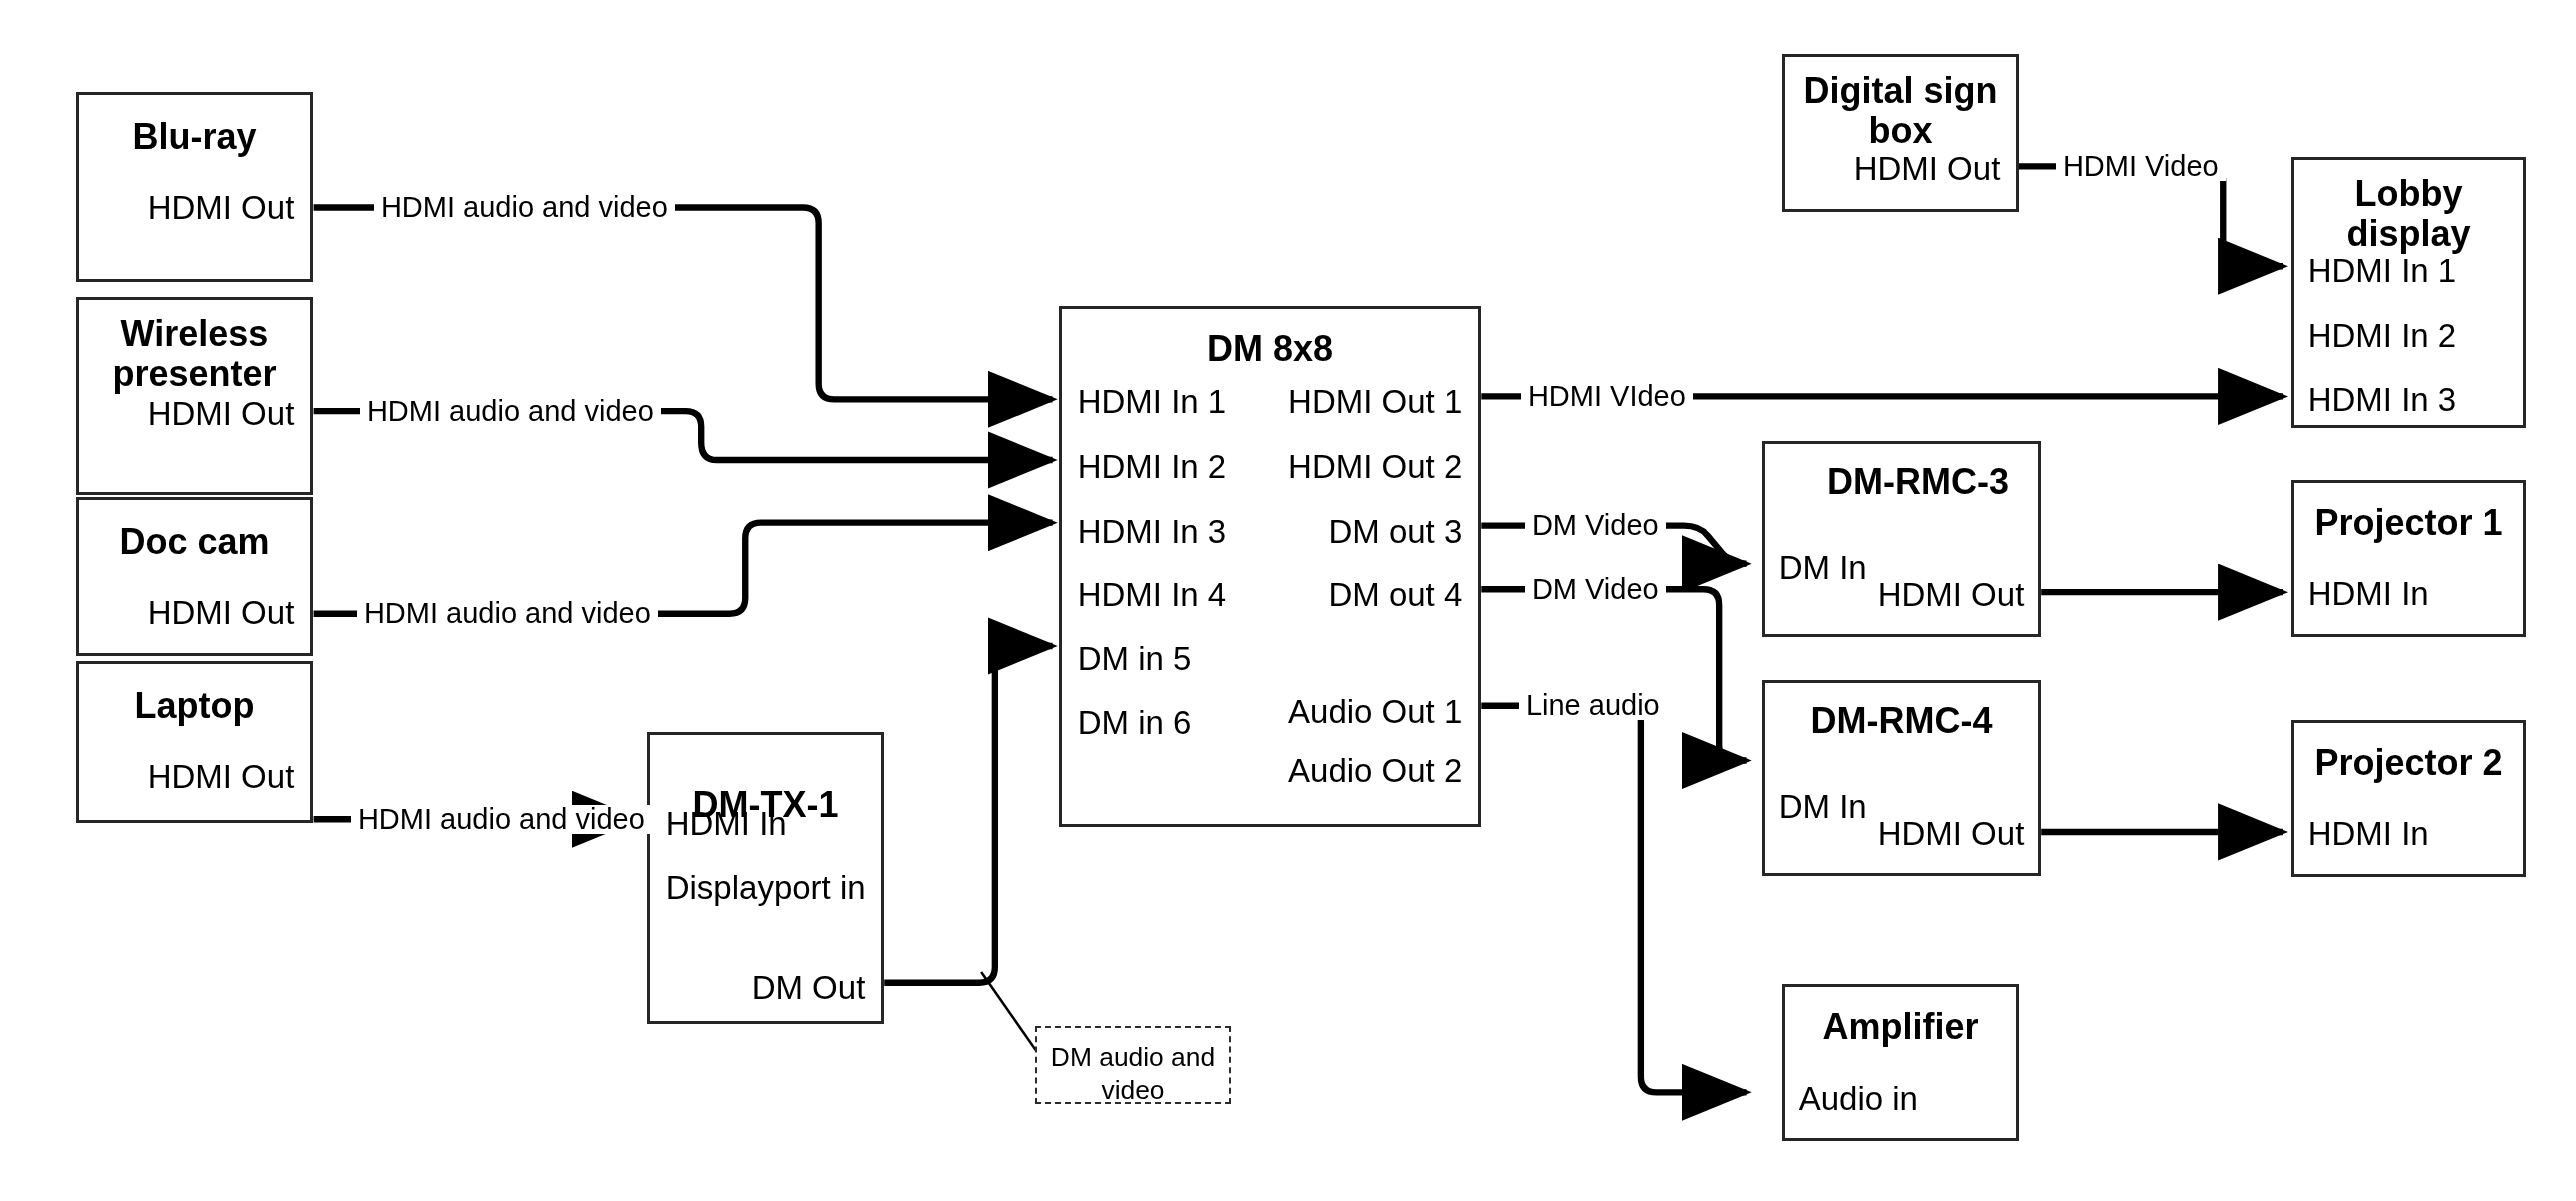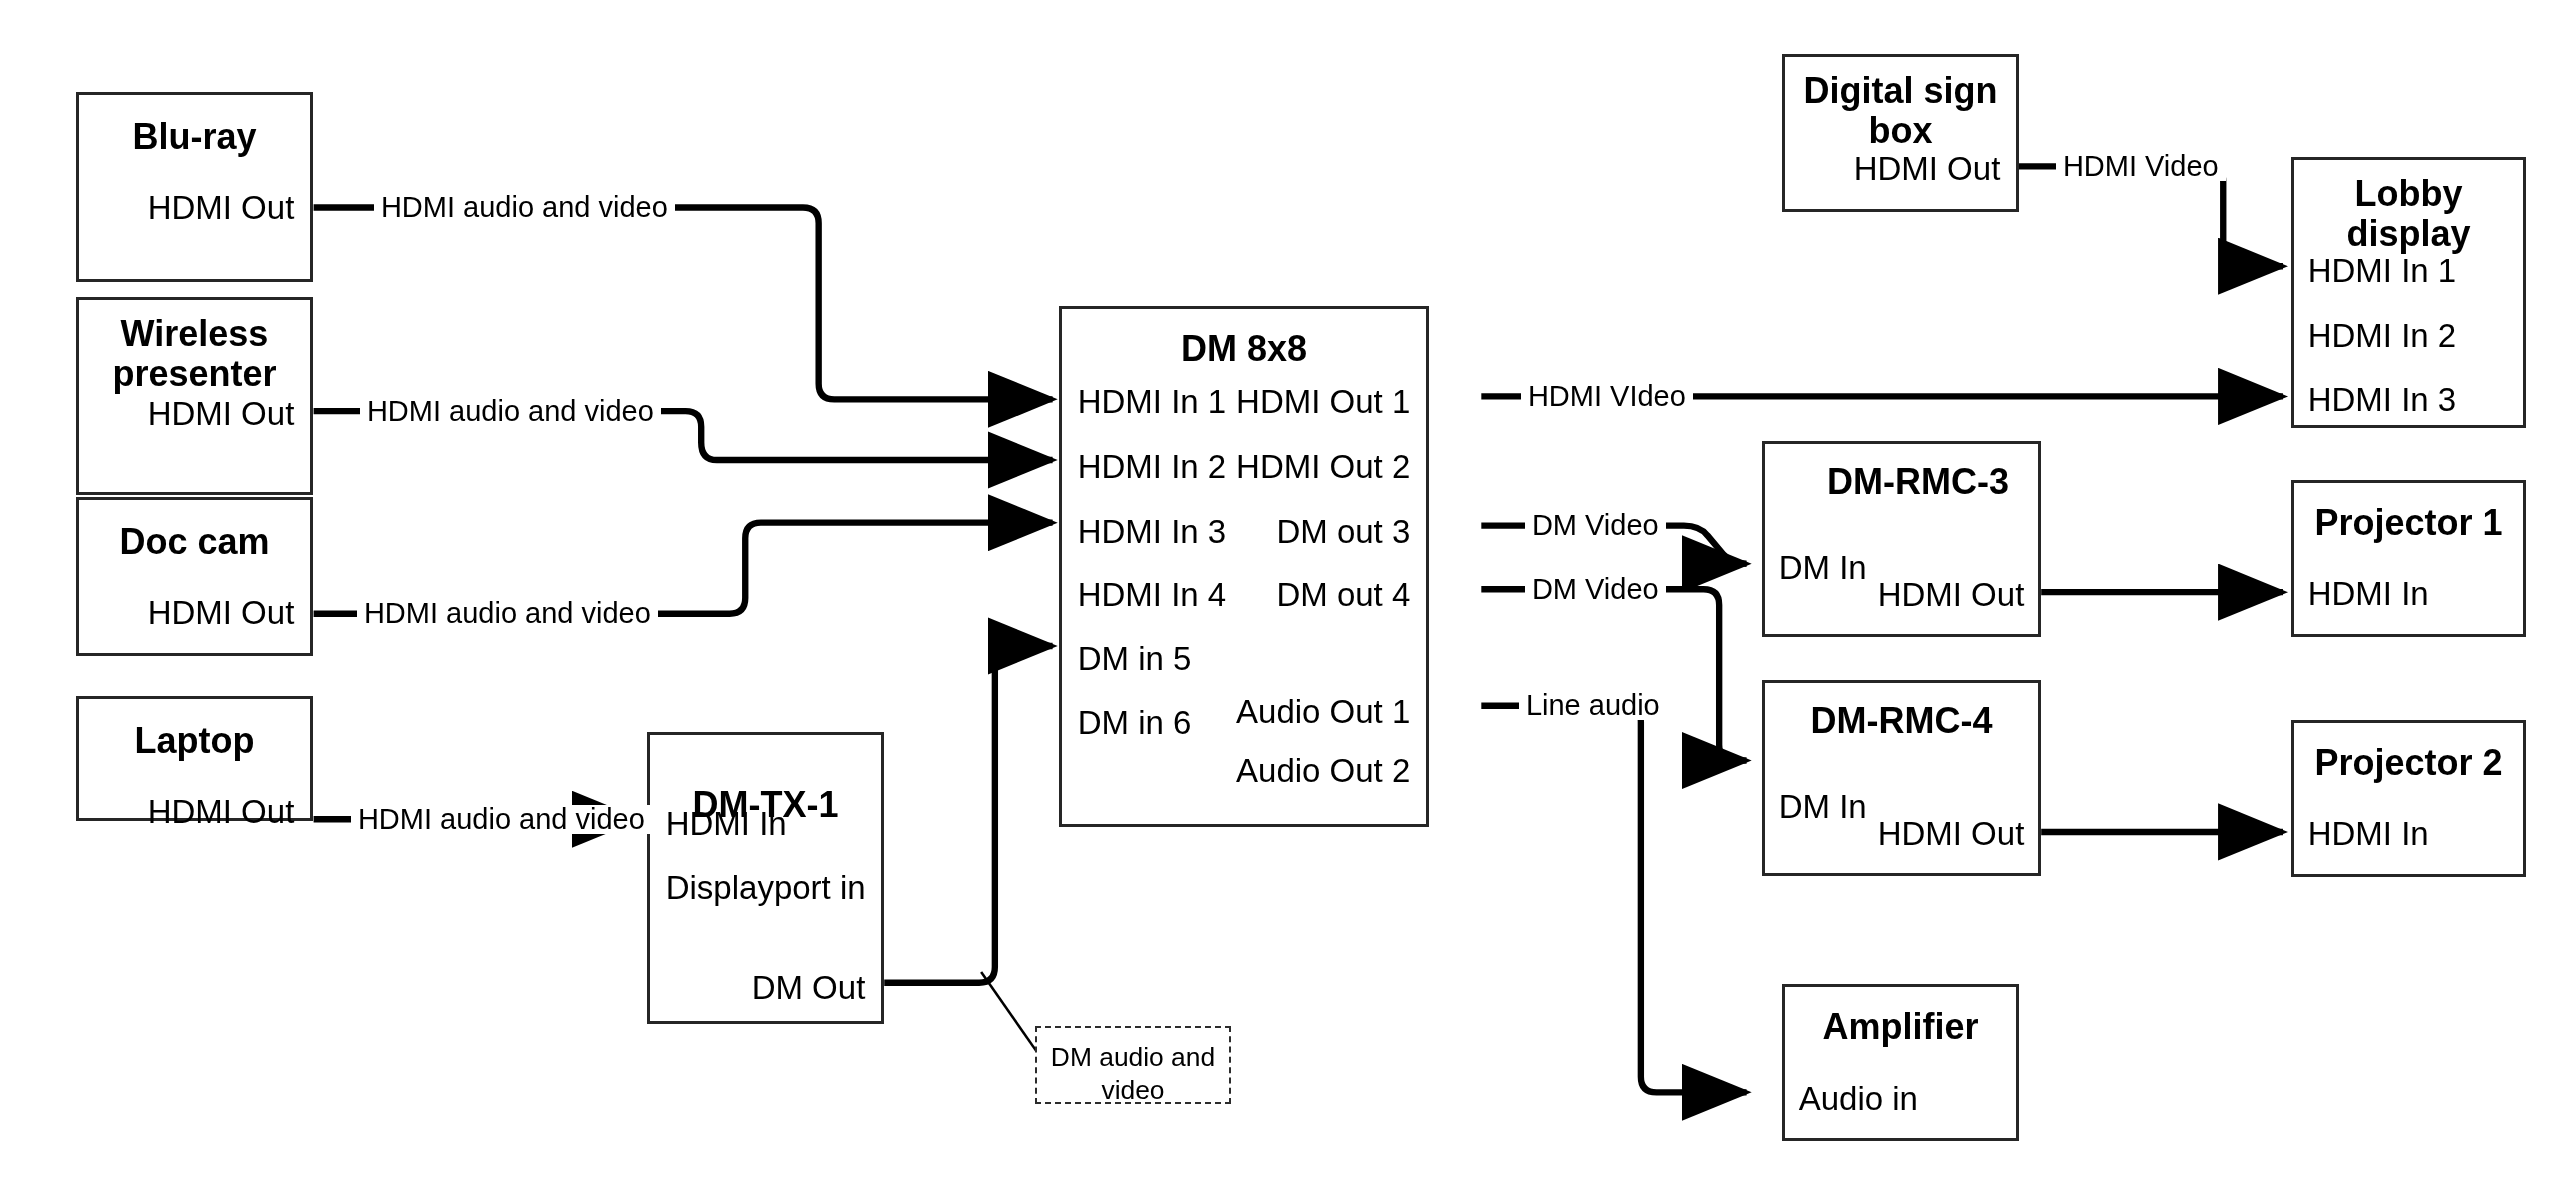--- a/index.html
+++ b/index.html
@@ -69,33 +69,33 @@
     <div class="title f36" style="top:13.7px;white-space:pre-line;">Wireless
 presenter</div>
     <div class="port right f34" style="right:15.7px;top:95px;">HDMI Out</div>
   </div>
 
   <div class="node" style="left:76px;top:497px;width:237px;height:159px;">
     <div class="title f36" style="top:21.5px;">Doc cam</div>
     <div class="port right f34" style="right:15.7px;top:94px;">HDMI Out</div>
   </div>
 
-  <div class="node" style="left:76px;top:696px;width:237px;height:125px;">
+  <div class="node" style="left:76px;top:661px;width:237px;height:162px;">
     <div class="title f36" style="top:21.5px;">Laptop</div>
     <div class="port right f34" style="right:15.7px;top:94px;">HDMI Out</div>
   </div>
 
   <div class="node" style="left:647px;top:732px;width:237px;height:292px;">
     <div class="title f36" style="top:21.5px;margin-top:28px;">DM-TX-1</div>
     <div class="port left f34" style="left:15.7px;top:70px;">HDMI In</div>
     <div class="port left f34" style="left:15.7px;top:134px;">Displayport in</div>
     <div class="port right f34" style="right:15.7px;top:234px;">DM Out</div>
   </div>
 
-  <div class="node" style="left:1059px;top:306px;width:370px;height:521px;">
+  <div class="node" style="left:1059px;top:306px;width:422px;height:521px;">
     <div class="title f36" style="top:19.6px;">DM 8x8</div>
 
     <div class="port left f34" style="left:15.7px;top:74px;">HDMI In 1</div>
     <div class="port left f34" style="left:15.7px;top:139px;">HDMI In 2</div>
     <div class="port left f34" style="left:15.7px;top:204px;">HDMI In 3</div>
     <div class="port left f34" style="left:15.7px;top:267px;">HDMI In 4</div>
     <div class="port left f34" style="left:15.7px;top:331px;">DM in 5</div>
     <div class="port left f34" style="left:15.7px;top:395px;">DM in 6</div>
 
     <div class="port right f34" style="right:15.7px;top:74px;">HDMI Out 1</div>

